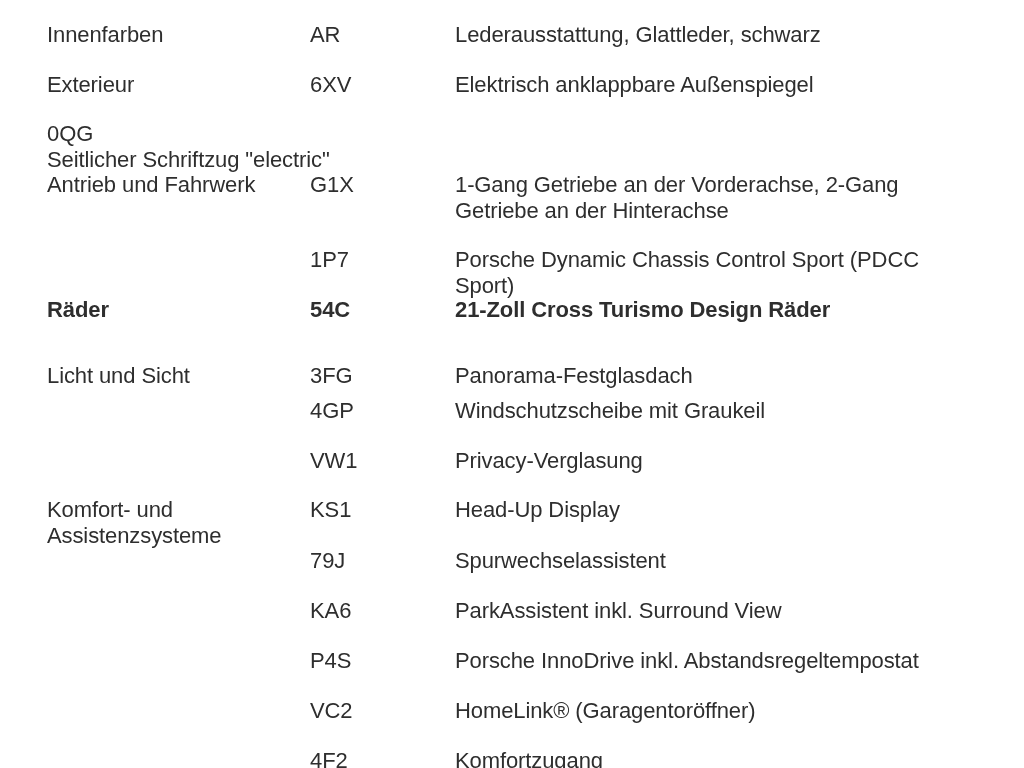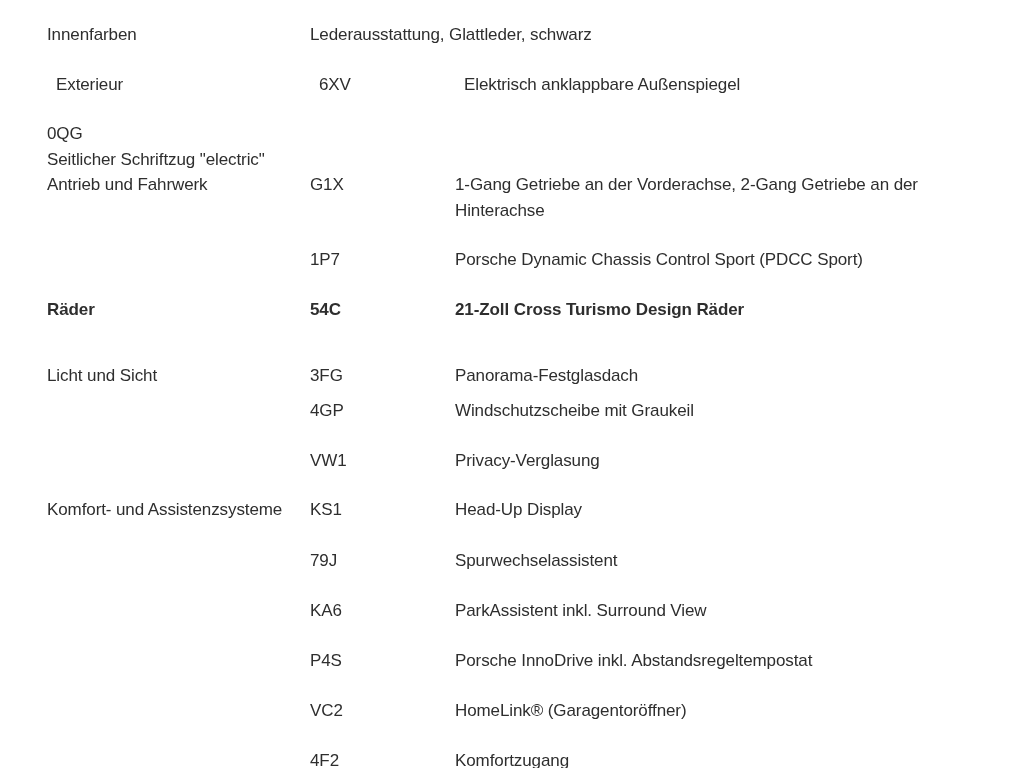--- a/index.html
+++ b/index.html
@@ -8,21 +8,21 @@
     height: 768px;
     overflow: hidden;
     background: #ffffff;
     font-family: "Liberation Sans", "DejaVu Sans", sans-serif;
   }
   #equipment-table {
     position: relative;
     width: 1024px;
     height: 768px;
     color: #2e2e2e;
-    font-size: 17px;
+    font-size: 22px;
     line-height: 26px;
     letter-spacing: -0.1px;
     
     filter: blur(0.3px);
   }
   .row {
     position: absolute;
     left: 47px;
     right: 30px;
     display: flex;
@@ -32,23 +32,24 @@
   .cat  { width: 263px; }
   .code { width: 145px; }
   .desc { flex-shrink: 1; width: 492px; }
 </style>
 </head>
 <body>
 
 <div id="equipment-table">
     <div class="row" style="top: 22px;">
       <div class="cell cat inner-width">Innenfarben</div>
+      <div class="cell code">AR</div>
       <div class="cell desc">Lederausstattung, Glattleder, schwarz</div>
     </div>
-    <div class="row" style="top: 72px; margin-left: 9px;">
+    <div class="row" style="top: 72px;">
       <div class="cell cat inner-width">Exterieur</div>
       <div class="cell code">6XV</div>
       <div class="cell desc">Elektrisch anklappbare Außenspiegel</div>
     </div>
     <div class="row" style="top: 121px; flex-direction: column;">
       <div class="cell cat inner-width"></div>
       <div class="cell code">0QG</div>
       <div class="cell desc">Seitlicher Schriftzug "electric"</div>
     </div>
     <div class="row" style="top: 172px;">

